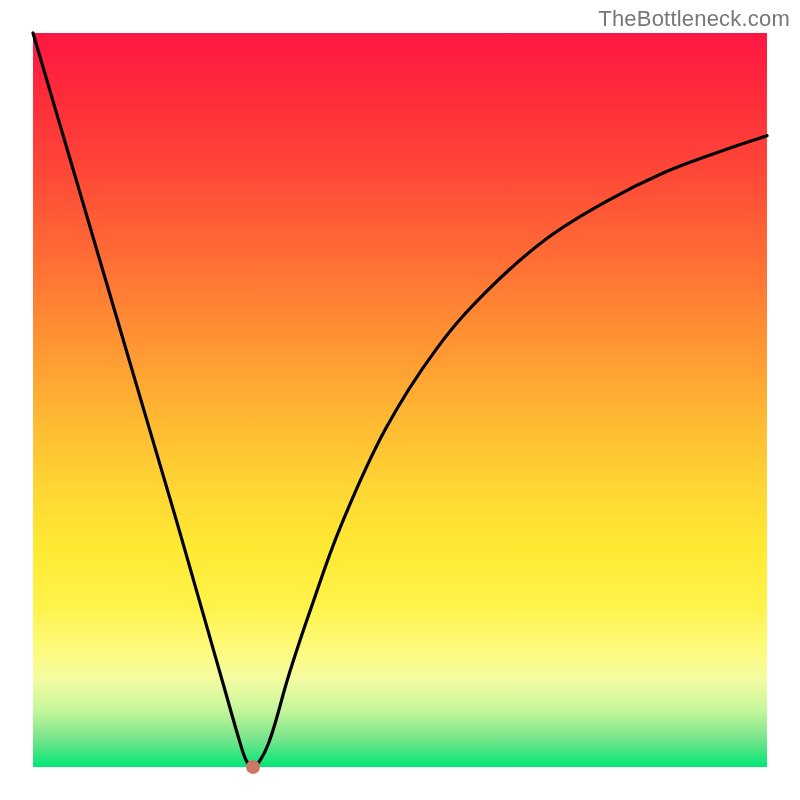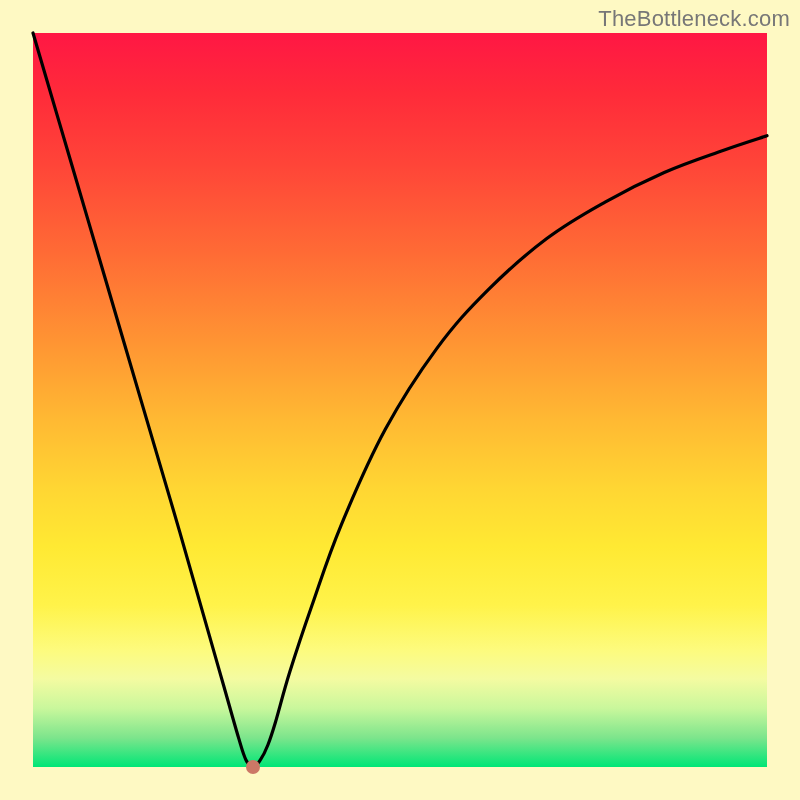--- a/index.html
+++ b/index.html
@@ -8,21 +8,21 @@
     width: 800px;
     height: 800px;
     background: #000;
     overflow: hidden;
     font-family: Arial, Helvetica, sans-serif;
   }
   .frame {
     position: relative;
     width: 800px;
     height: 800px;
-    background: #fef9c3;
+    background: #ffffff;
   }
   .plot-area {
     position: absolute;
     left: 33px;
     top: 33px;
     width: 734px;
     height: 734px;
     
     background: linear-gradient(
       to bottom,

